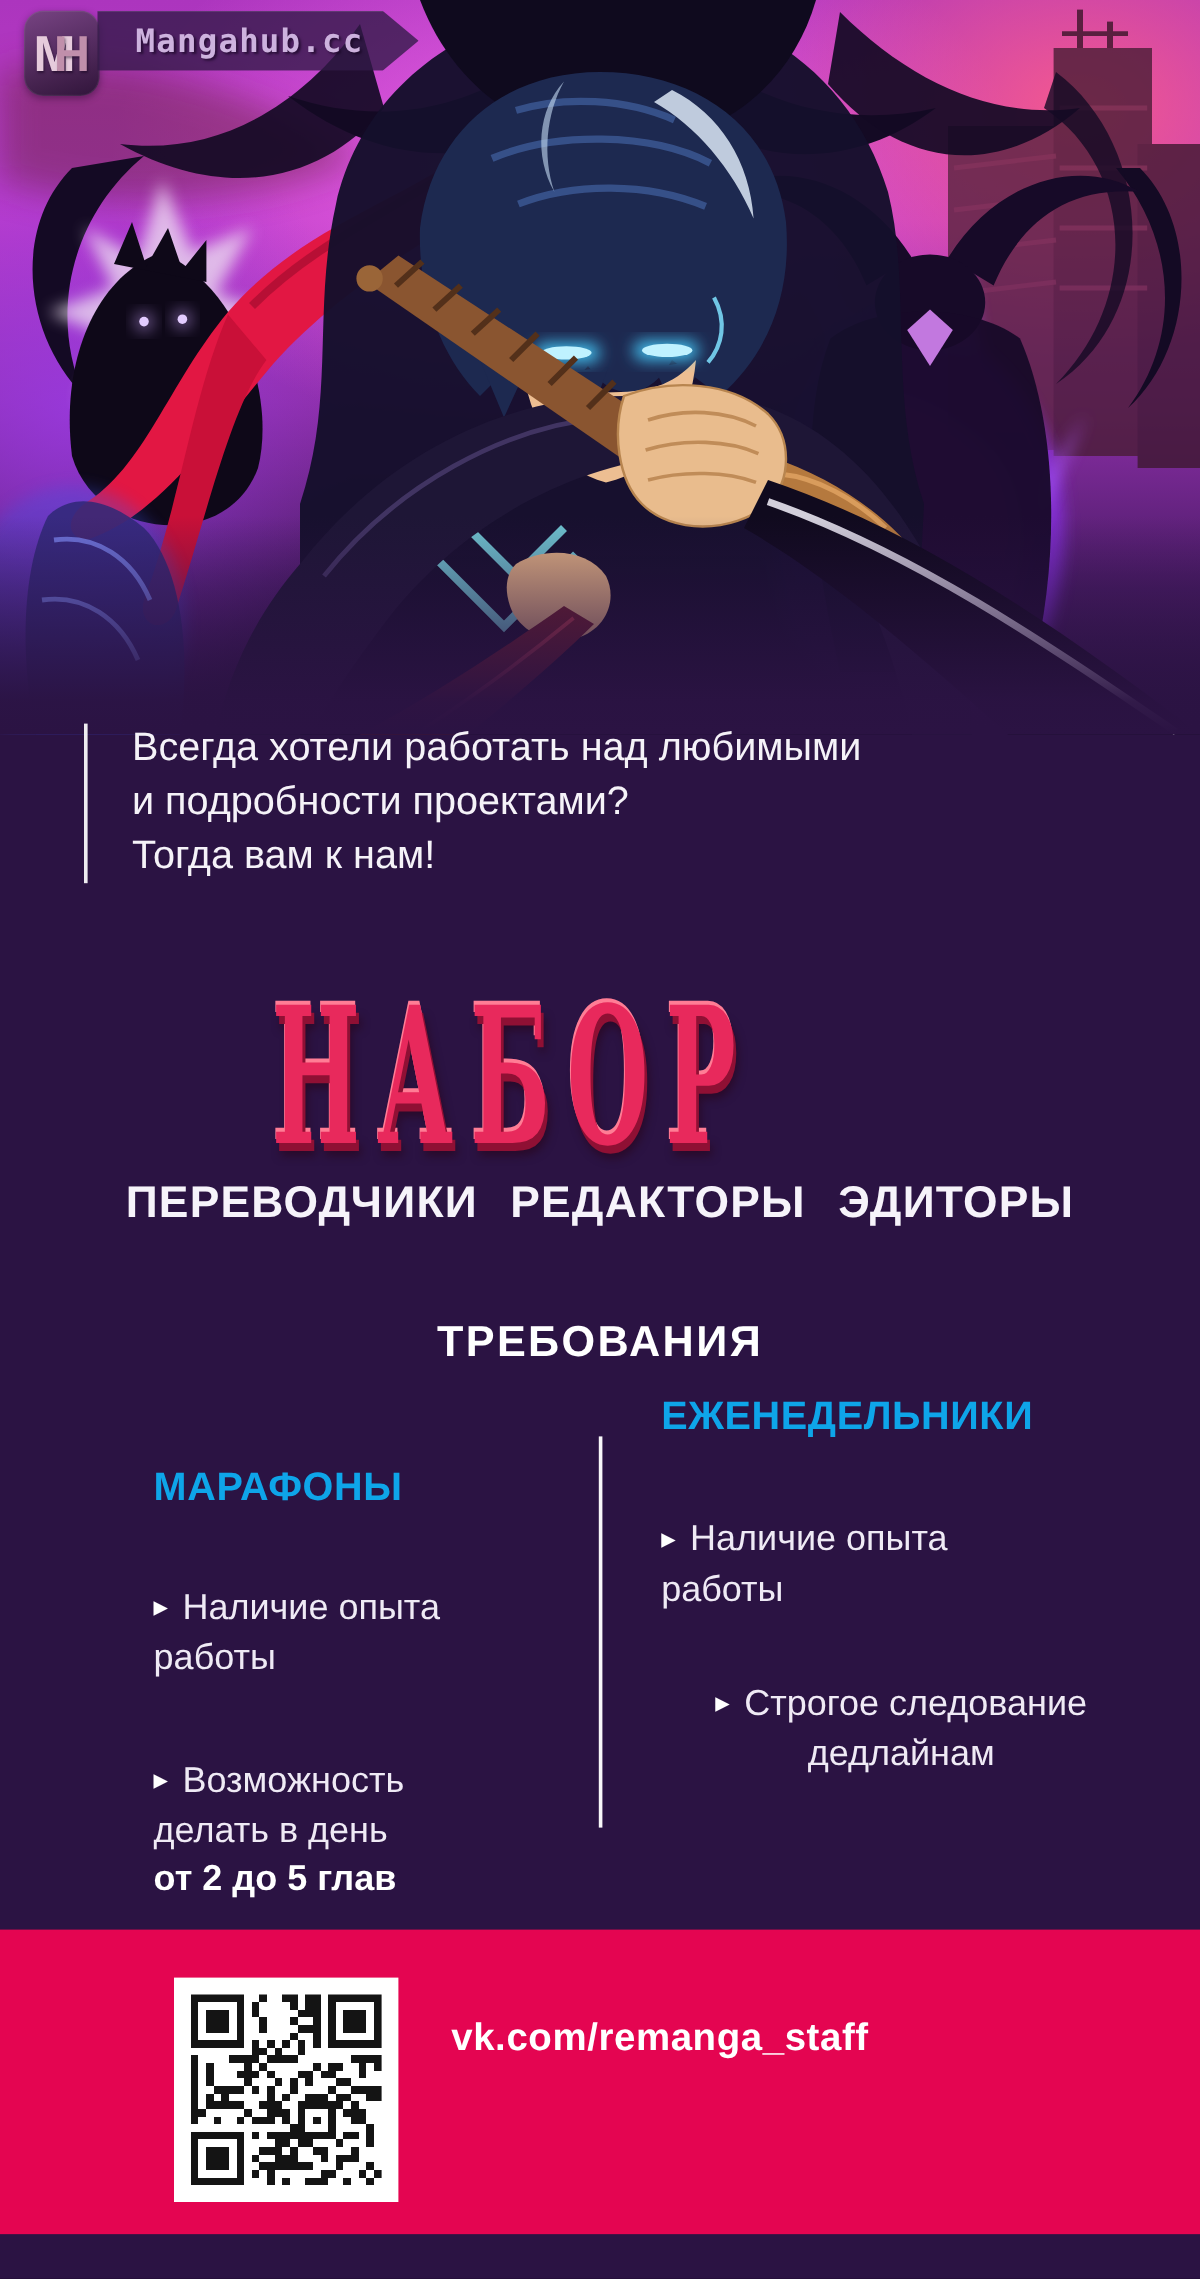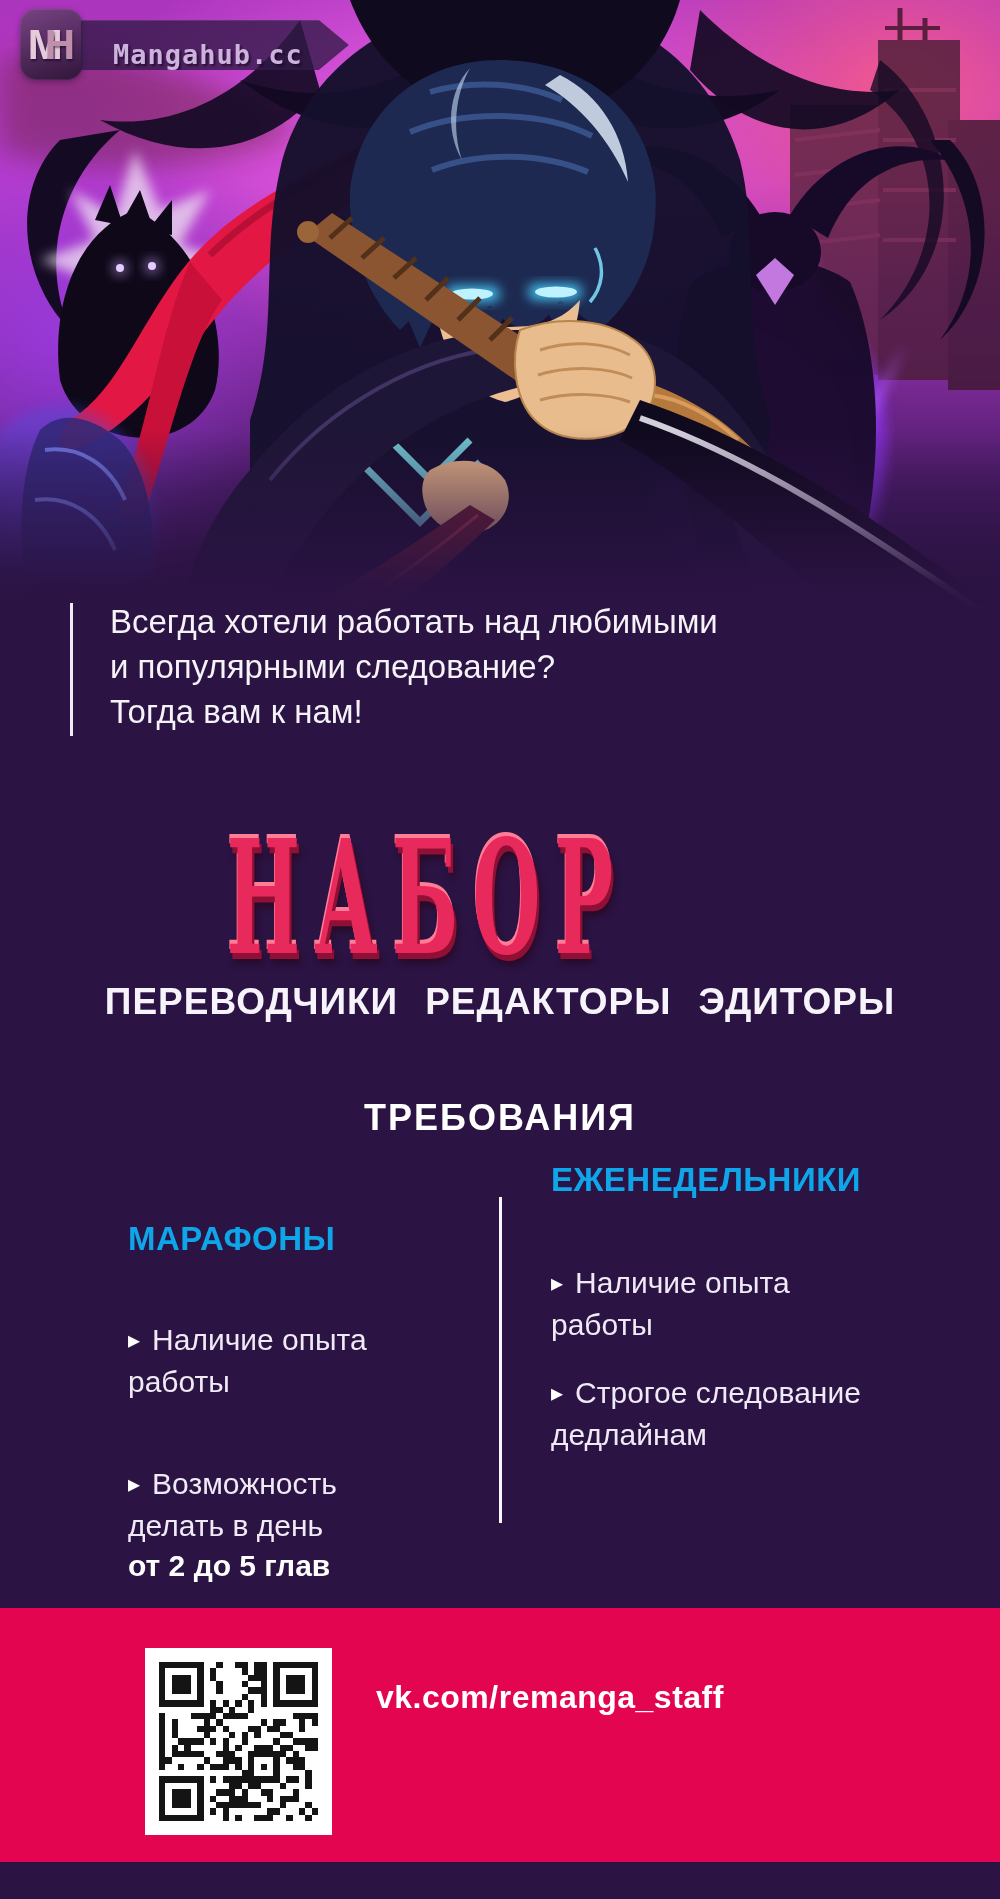--- a/index.html
+++ b/index.html
@@ -19,25 +19,25 @@
   .watermark{top:9px;left:20px;display:flex;align-items:flex-start;z-index:5;}
   .wm-logo{
     width:63px;height:71px;border-radius:16px;flex:0 0 auto;
     background:linear-gradient(160deg, rgba(110,70,120,.85), rgba(40,18,52,.92));
     box-shadow:inset 0 0 0 1px rgba(255,255,255,.07), 0 2px 6px rgba(20,0,30,.35);
     display:flex;align-items:center;justify-content:center;
   }
   .wm-logo .m{font-weight:bold;font-size:42px;color:#E6CBDC;text-shadow:1px 2px 2px rgba(15,0,25,.5);}
   .wm-logo .h{font-weight:bold;font-size:42px;color:#C08FAB;margin-left:-18px;text-shadow:1px 2px 2px rgba(15,0,25,.45);}
   .wm-banner{
-    margin-left:-2px;margin-top:11px;height:50px;
+    margin-left:-2px;height:50px;
     padding:0 46px 0 32px;
     background:rgba(50,26,72,.78);
     clip-path:polygon(0 0, calc(100% - 30px) 0, 100% 50%, calc(100% - 30px) 100%, 0 100%);
-    display:flex;align-items:flex-end;
+    display:flex;align-items:center;
     box-shadow:inset 0 1px 0 rgba(255,255,255,.1);
   }
   .wm-banner span{
     font-family:"DejaVu Sans Mono", monospace;font-weight:bold;font-size:27px;
     color:#CDB2DE;letter-spacing:1px;text-shadow:2px 2px 2px rgba(18,4,30,.6);
   }
 
   
   .intro-bar{left:70px;top:603px;width:3px;height:133px;background:rgba(255,255,255,.92);}
   .intro{left:110px;top:599px;width:640px;font-size:33px;line-height:45px;color:#F5F2F8;}
@@ -65,21 +65,21 @@
   .divider{left:499px;top:1197px;width:3px;height:326px;background:rgba(255,255,255,.97);}
 
   .col{color:#EFEAF5;}
   .col-left{left:128px;top:1220px;width:330px;}
   .col-right{left:551px;top:1161px;width:400px;}
   .col-heading{font-size:33px;font-weight:bold;letter-spacing:.5px;color:#0ea5e9;}
   .list-item{font-size:30px;line-height:40px;}
   .col-left .item1{margin-top:62px;}
   .col-left .item2{margin-top:62px;}
   .col-right .item1{margin-top:64px;}
-  .col-right .item2{margin-top:28px;}
+  .col-right .item2{margin-top:55px;text-align:center;}
   .bullet{display:inline-block;margin-right:12px;font-size:24px;transform:translateY(-2px);color:#FFFFFF;}
   .bold-line{font-weight:bold;color:#FFFFFF;}
 
   
   .footer{top:1608px;left:0;width:1000px;height:254px;background:#E40551;}
   .qr-pad{position:absolute;left:145px;top:40px;width:187px;height:187px;background:#FFFFFF;}
   .qr-pad svg{position:absolute;left:14px;top:14px;width:159px;height:159px;}
   .footer-text{position:absolute;left:376px;top:62px;color:#FFFFFF;}
   .footer-line1{font-size:31px;line-height:38px;}
   .footer-line2{font-size:32px;font-weight:bold;line-height:38px;margin-top:8px;letter-spacing:.5px;}
@@ -259,21 +259,21 @@
       <span class="h">H</span>
     </div>
     <div class="wm-banner">
       <span>Mangahub.cc</span>
     </div>
   </div>
 
   <div class="abs intro-bar"></div>
   <div class="abs intro">
     <div>Всегда хотели работать над любимыми</div>
-    <div>и популярными следование?</div>
+    <div>и подробности проектами?</div>
     <div>Тогда вам к нам!</div>
   </div>
 
   <div class="abs title-wrap">
     <span class="title-text">НАБОР</span>
   </div>
 
   <div class="abs roles">
     <span>ПЕРЕВОДЧИКИ</span>
     <span>РЕДАКТОРЫ</span>

